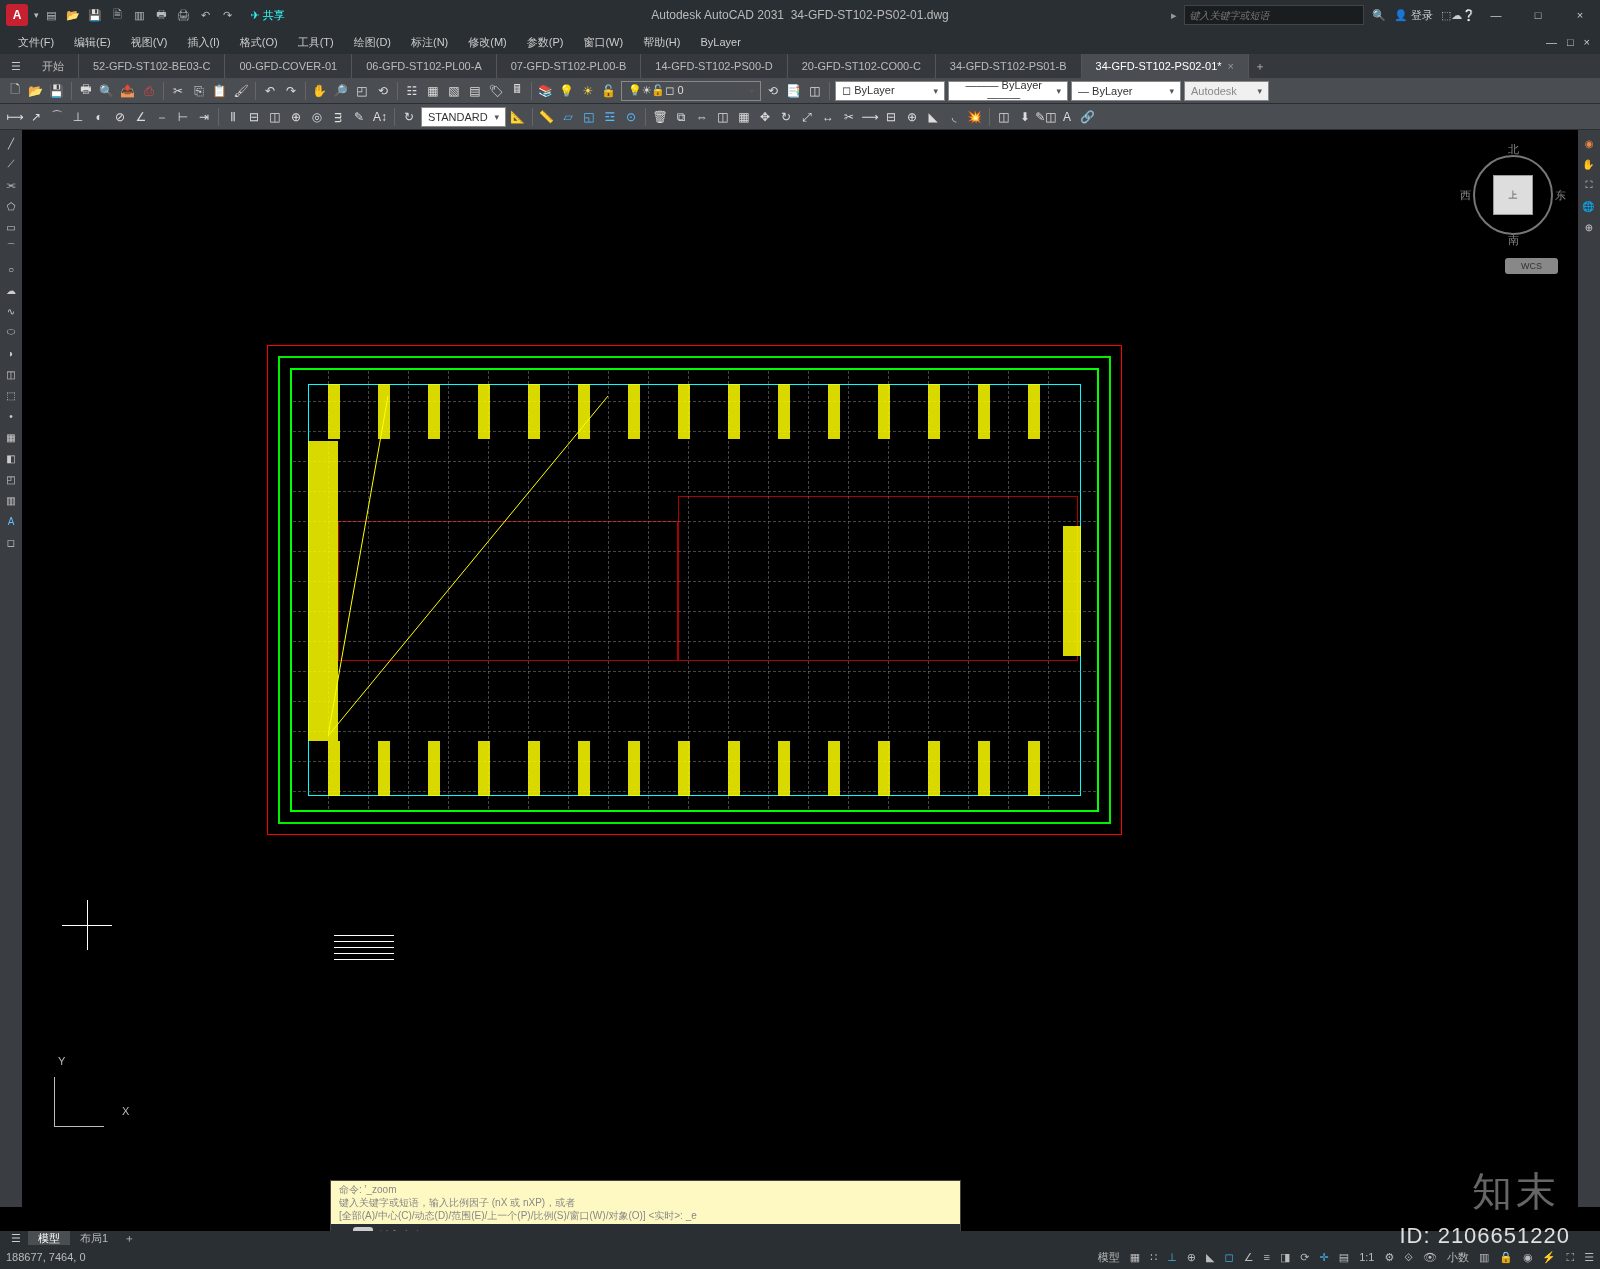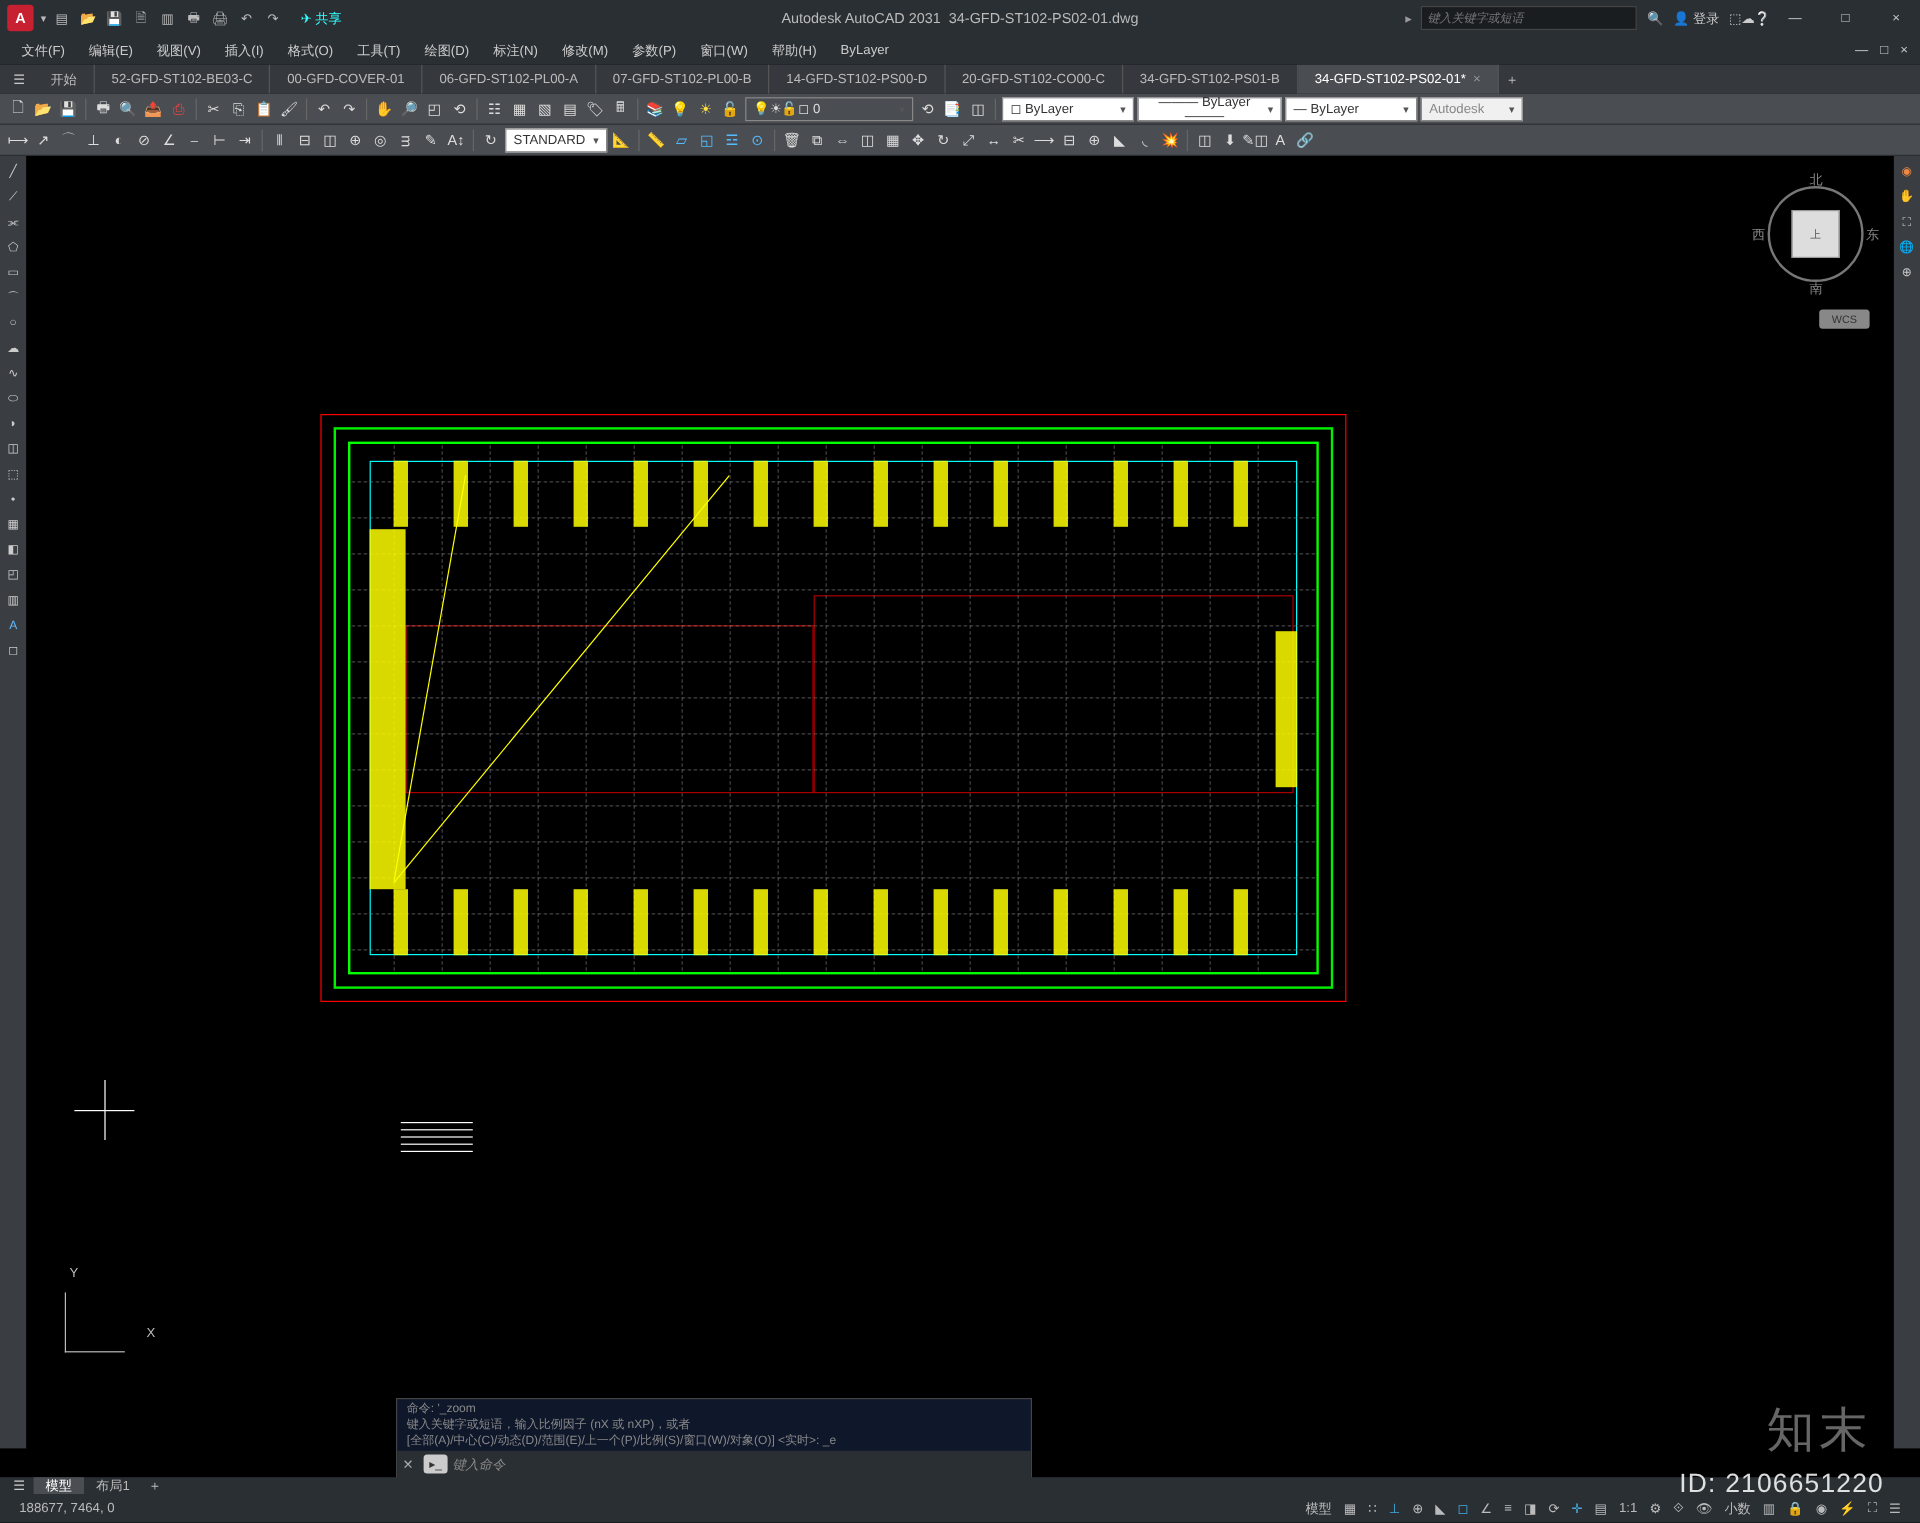--- a/index.html
+++ b/index.html
@@ -36,51 +36,51 @@
 .left-toolbar { position:absolute; left:0; top:130px; bottom:62px; width:22px; background:#3a3e42; display:flex; flex-direction:column; gap:3px; padding:4px 2px; }
 .right-toolbar { position:absolute; right:0; top:130px; bottom:62px; width:22px; background:#3a3e42; display:flex; flex-direction:column; gap:3px; padding:4px 2px; }
 .tb-icon { width:18px; height:18px; display:flex; align-items:center; justify-content:center; color:#ccc; font-size:10px; }
 .viewcube { position:absolute; top:10px; right:10px; width:110px; height:110px; color:#888; }
 .vc-cube { position:absolute; left:35px; top:35px; width:40px; height:40px; background:#ddd; border:1px solid #999; display:flex; align-items:center; justify-content:center; color:#555; font-size:9px; }
 .vc-n { position:absolute; top:2px; left:50px; font-size:11px; }
 .vc-s { position:absolute; bottom:2px; left:50px; font-size:11px; }
 .vc-e { position:absolute; right:2px; top:48px; font-size:11px; }
 .vc-w { position:absolute; left:2px; top:48px; font-size:11px; }
 .vc-ring { position:absolute; left:15px; top:15px; width:80px; height:80px; border:2px solid #777; border-radius:50%; }
-.wcs-badge { position:absolute; top:128px; right:20px; width:42px; height:16px; background:#888; color:#333; font-size:9px; display:flex; align-items:center; justify-content:center; border-radius:3px; }
+.wcs-badge { position:absolute; top:128px; right:20px; width:53px; height:16px; background:#888; color:#333; font-size:9px; display:flex; align-items:center; justify-content:center; border-radius:3px; }
 .drawing-frame { position:absolute; left:245px; top:215px; width:855px; height:490px; border:1px solid #f00; }
 .green-outer { position:absolute; inset:10px; border:2px solid #00f000; }
 .green-inner { position:absolute; inset:22px; border:2px solid #0f0; }
 .cyan-rect { position:absolute; left:40px; right:40px; top:38px; bottom:38px; border:1px solid #0ff; }
 .red-inner { position:absolute; left:70px; top:175px; width:340px; height:140px; border:1px solid #a00; }
 .red-inner2 { position:absolute; left:410px; top:150px; width:400px; height:165px; border:1px solid #a00; }
 .hgrid { position:absolute; left:25px; right:25px; height:0; border-top:1px dashed #888; opacity:0.5; }
 .vgrid { position:absolute; top:25px; bottom:25px; width:0; border-left:1px dashed #888; opacity:0.5; }
 .yellow-col { position:absolute; width:12px; background:#ff0; opacity:0.85; }
 .yellow-diag { position:absolute; left:60px; top:50px; width:280px; height:340px; }
 .yellow-diag line { stroke:#ff0; stroke-width:1; }
 .cursor-cross { position:absolute; left:40px; top:770px; width:50px; height:50px; pointer-events:none; }
 .cursor-cross:before, .cursor-cross:after { content:""; position:absolute; background:#fff; }
 .cursor-cross:before { left:0; top:25px; width:50px; height:1px; }
 .cursor-cross:after { left:25px; top:0; width:1px; height:50px; }
 .ucs-icon { position:absolute; left:32px; bottom:80px; width:60px; height:60px; }
 .ucs-icon .yax { position:absolute; left:0; bottom:0; width:1px; height:50px; background:#bbb; }
 .ucs-icon .xax { position:absolute; left:0; bottom:0; width:50px; height:1px; background:#bbb; }
 .ucs-x { position:absolute; left:100px; bottom:90px; color:#bbb; font-size:11px; }
 .ucs-y { position:absolute; left:36px; bottom:140px; color:#bbb; font-size:11px; }
-.cmdline { position:absolute; bottom:37px; left:330px; width:530px; background:#0f172a; border:1px solid #444; }
+.cmdline { position:absolute; bottom:22px; left:330px; width:631px; background:#fef9c3; border:1px solid #444; }
 .cmd-hist { color:#888; font-size:10px; padding:2px 8px; line-height:13px; }
 .cmd-input-row { display:flex; align-items:center; height:22px; background:#2a2f34; }
 .cmd-x { width:18px; color:#aaa; text-align:center; font-size:11px; }
 .cmd-arrow { width:20px; height:16px; margin:0 4px; background:#ccc; border-radius:3px; display:flex; align-items:center; justify-content:center; color:#333; font-size:10px; }
 .cmd-placeholder { color:#888; font-size:11px; font-style:italic; }
 .layout-tabs { position:absolute; bottom:24px; left:0; right:0; height:14px; background:#2a2f34; display:flex; align-items:center; color:#bbb; font-size:11px; padding-left:4px; }
 .ltab { padding:0 10px; height:14px; display:flex; align-items:center; }
 .ltab.active { background:#4a4e52; color:#fff; }
-.statusbar { position:absolute; bottom:0; left:0; right:0; height:24px; background:#2a2f34; display:flex; align-items:center; color:#bbb; font-size:11px; padding:0 16px; }
+.statusbar { position:absolute; bottom:0; left:0; right:0; height:24px; background:#2a2f34; display:flex; align-items:center; color:#bbb; font-size:11px; padding:0 6px; }
 .sb-group { display:flex; align-items:center; gap:8px; }
 .sb-right { margin-left:auto; display:flex; align-items:center; gap:10px; }
 .sb-icon { color:#bbb; }
 .sb-blue { color:#4ad; }
 .watermark { position:absolute; right:40px; bottom:50px; color:rgba(255,255,255,0.4); font-size:40px; font-weight:300; letter-spacing:4px; }
 .watermark-id { position:absolute; right:30px; bottom:20px; color:rgba(255,255,255,0.85); font-size:22px; letter-spacing:1px; }
 .small-legend { position:absolute; left:312px; top:805px; width:60px; height:40px; }
 .sl-row { height:6px; border-top:1px solid #fff; }
 </style>
 </head>

